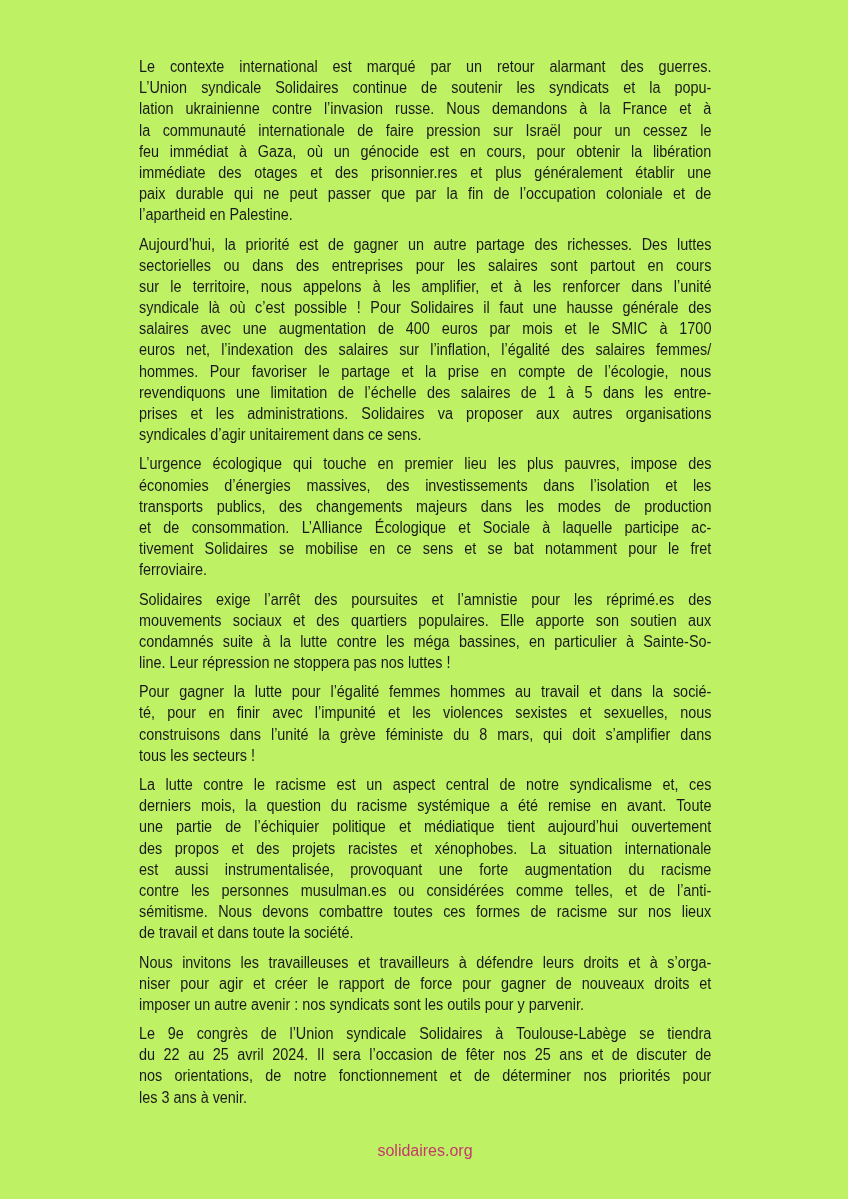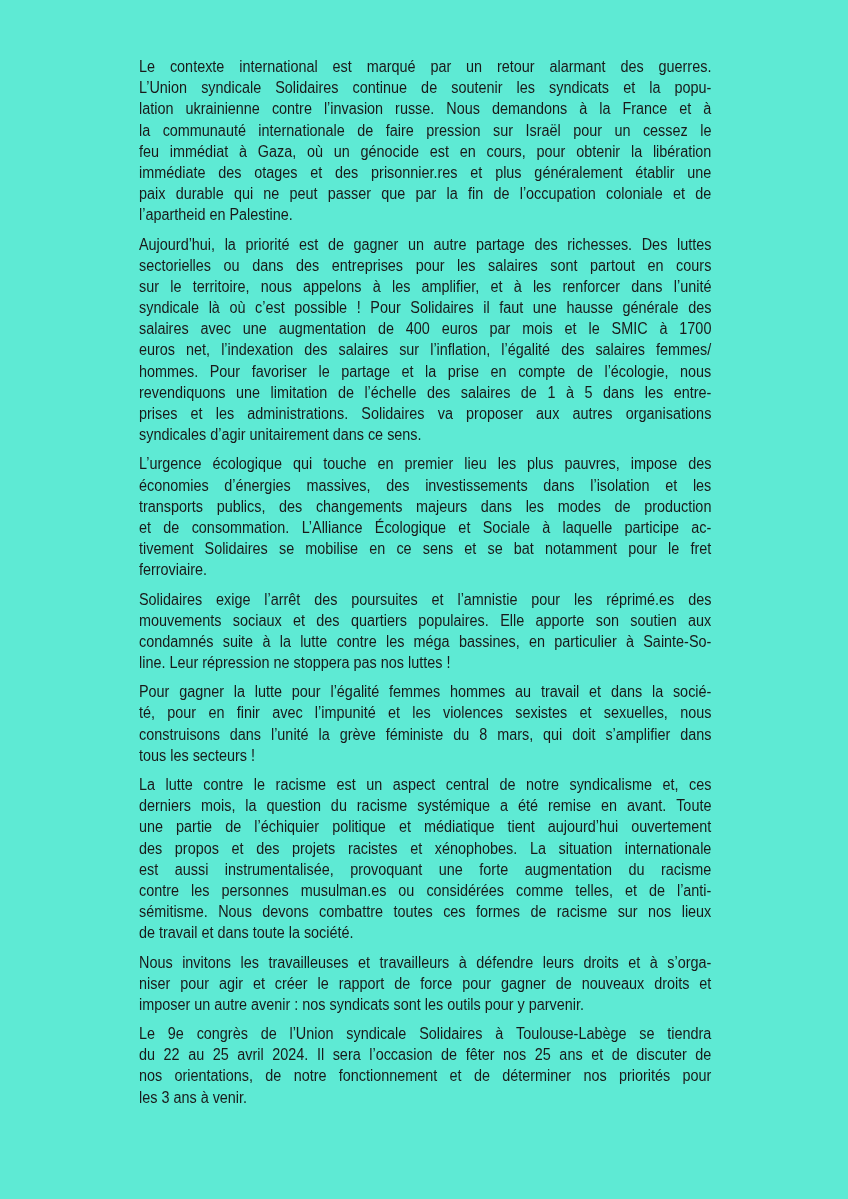--- a/index.html
+++ b/index.html
@@ -47,21 +47,21 @@
     top: 1141px;
     width: 572px;
     text-align: center;
     font-size: 16px;
     line-height: 20px;
   }
 </style>
 </head>
 <body>
 
-<div class="page" style="background: #5eead4;">
+<div class="page" style="background: #bef264;">
   <div class="content" style="color: rgb(26, 26, 26);">
       <div class="paragraph">
         <div class="line"><span>Le</span><span>contexte</span><span>international</span><span>est</span><span>marqué</span><span>par</span><span>un</span><span>retour</span><span>alarmant</span><span>des</span><span>guerres.</span></div>
         <div class="line"><span>L’Union</span><span>syndicale</span><span>Solidaires</span><span>continue</span><span>de</span><span>soutenir</span><span>les</span><span>syndicats</span><span>et</span><span>la</span><span>popu-</span></div>
         <div class="line"><span>lation</span><span>ukrainienne</span><span>contre</span><span>l’invasion</span><span>russe.</span><span>Nous</span><span>demandons</span><span>à</span><span>la</span><span>France</span><span>et</span><span>à</span></div>
         <div class="line"><span>la</span><span>communauté</span><span>internationale</span><span>de</span><span>faire</span><span>pression</span><span>sur</span><span>Israël</span><span>pour</span><span>un</span><span>cessez</span><span>le</span></div>
         <div class="line"><span>feu</span><span>immédiat</span><span>à</span><span>Gaza,</span><span>où</span><span>un</span><span>génocide</span><span>est</span><span>en</span><span>cours,</span><span>pour</span><span>obtenir</span><span>la</span><span>libération</span></div>
         <div class="line"><span>immédiate</span><span>des</span><span>otages</span><span>et</span><span>des</span><span>prisonnier.res</span><span>et</span><span>plus</span><span>généralement</span><span>établir</span><span>une</span></div>
         <div class="line"><span>paix</span><span>durable</span><span>qui</span><span>ne</span><span>peut</span><span>passer</span><span>que</span><span>par</span><span>la</span><span>fin</span><span>de</span><span>l’occupation</span><span>coloniale</span><span>et</span><span>de</span></div>
         <div class="line last">l’apartheid en Palestine.</div>
@@ -113,13 +113,14 @@
         <div class="line"><span>niser</span><span>pour</span><span>agir</span><span>et</span><span>créer</span><span>le</span><span>rapport</span><span>de</span><span>force</span><span>pour</span><span>gagner</span><span>de</span><span>nouveaux</span><span>droits</span><span>et</span></div>
         <div class="line last">imposer un autre avenir : nos syndicats sont les outils pour y parvenir.</div>
       </div>
       <div class="paragraph">
         <div class="line"><span>Le</span><span>9e</span><span>congrès</span><span>de</span><span>l’Union</span><span>syndicale</span><span>Solidaires</span><span>à</span><span>Toulouse-Labège</span><span>se</span><span>tiendra</span></div>
         <div class="line"><span>du</span><span>22</span><span>au</span><span>25</span><span>avril</span><span>2024.</span><span>Il</span><span>sera</span><span>l’occasion</span><span>de</span><span>fêter</span><span>nos</span><span>25</span><span>ans</span><span>et</span><span>de</span><span>discuter</span><span>de</span></div>
         <div class="line"><span>nos</span><span>orientations,</span><span>de</span><span>notre</span><span>fonctionnement</span><span>et</span><span>de</span><span>déterminer</span><span>nos</span><span>priorités</span><span>pour</span></div>
         <div class="line last">les 3 ans à venir.</div>
       </div>
     </div>
+  <div class="footer" style="color: rgb(196, 58, 107);">solidaires.org</div>
 </div>
 
 </body></html>

